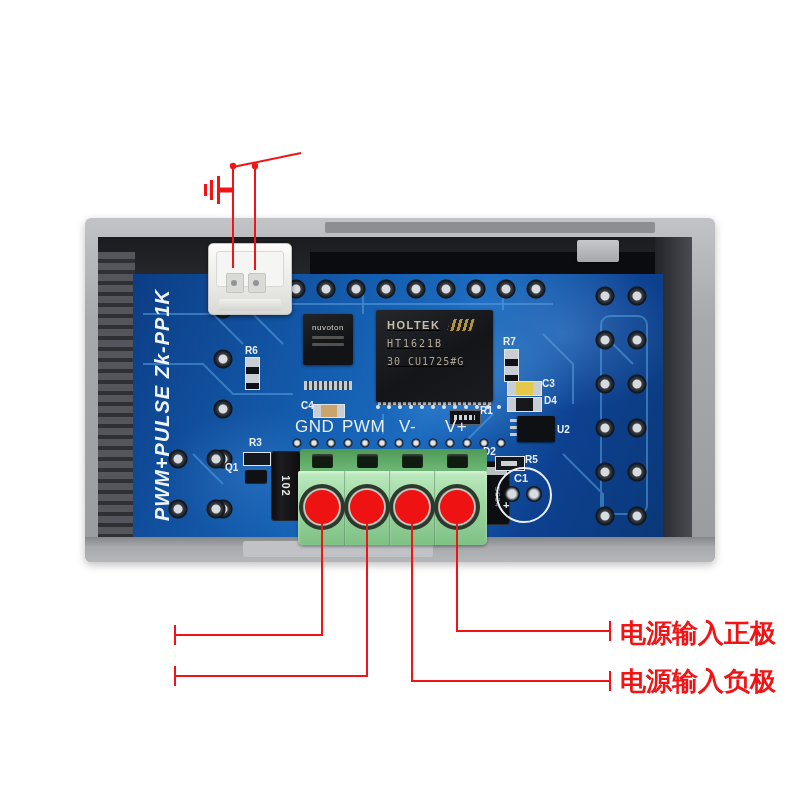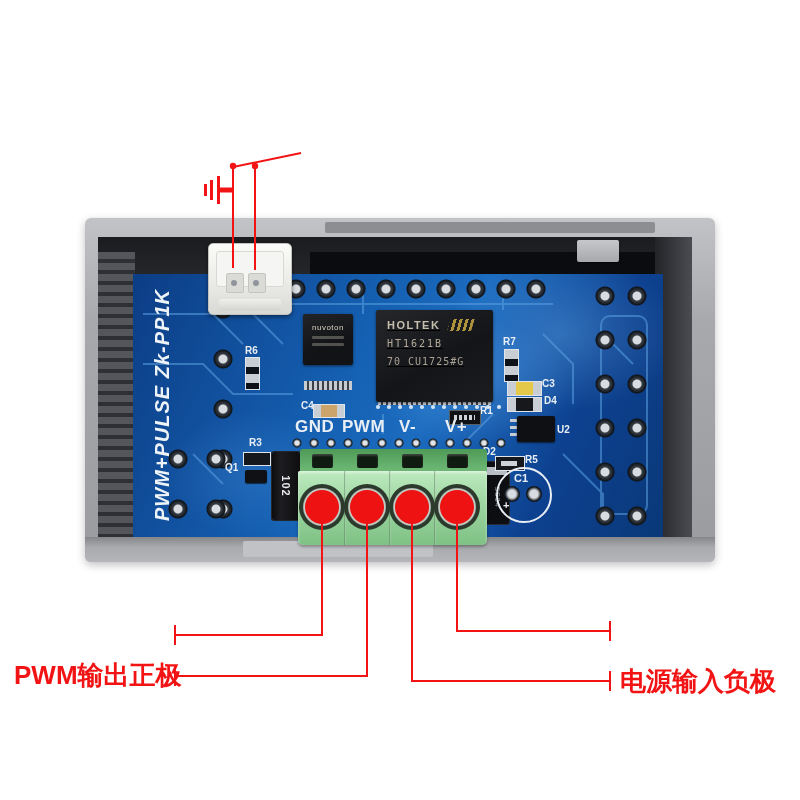--- a/index.html
+++ b/index.html
@@ -122,21 +122,21 @@
   .r5chip{left:362px;top:182px;width:28px;height:13px;background:#16181c;border:1px solid #dfe5ec;}
   .r5chip::after{content:"";position:absolute;left:5px;top:4px;width:16px;height:5px;background:#cfd3d8;}
   .c1ring{left:363px;top:193px;width:52px;height:52px;border:2.5px solid #e9eef5;border-radius:50%;}
   .c1hole{position:absolute;width:16px;height:16px;border-radius:50%;top:17px;
           background:radial-gradient(circle,#d8dce1 35%,#11161d 62%);}
   .c1plus{position:absolute;left:5px;top:30px;color:#e9eef5;font-size:11px;font-weight:700;}
   .padpair{background:repeating-linear-gradient(180deg,#c9ced4 0 9px,#0e1218 9px 16px);box-shadow:0 0 0 1px #dfe5ec;}
   .r6pads{left:113px;top:84px;width:13px;height:31px;}
   .r7pads{left:372px;top:76px;width:13px;height:31px;}
 
-  .tlabel{position:absolute;top:143px;font-size:17px;font-weight:700;color:#e9eef5;
+  .tlabel{position:absolute;top:143px;font-size:17px;font-weight:400;color:#e9eef5;
           letter-spacing:.5px;white-space:nowrap;}
 
   
   .tb-back{position:absolute;left:215px;top:231px;width:187px;height:24px;z-index:3;
            background:linear-gradient(180deg,#4f9a57,#6fbb77);border-radius:3px 3px 0 0;}
   .tb-slot{position:absolute;top:5px;width:21px;height:14px;background:#0f1a10;border-radius:2px;
            box-shadow:inset 0 2px 2px rgba(255,255,255,.18);}
   .tb-front{position:absolute;left:213px;top:253px;width:189px;height:74px;z-index:3;
             background:linear-gradient(180deg,#bdeabf,#9cd6a0 45%,#7fc185);
             border-radius:2px 2px 5px 5px;
@@ -211,21 +211,21 @@
 
       <div class="pins" style="left:245px;top:37px;width:113px;height:11px"></div>
       <div class="pins" style="left:245px;top:120px;width:113px;height:11px"></div>
       <div class="chip chip-holtek">
         <div class="ht-pad">
           <div class="ht-row1">
             <span>HOLTEK</span>
             <span class="holtek-logo"></span>
           </div>
           <div class="ht-line">HT1621B</div>
-          <div class="ht-line ht-line3">70 CU1725#G</div>
+          <div class="ht-line ht-line3">30 CU1725#G</div>
         </div>
       </div>
 
       <span class="ref" style="left:112px;top:71px">R6</span>
       <span class="ref" style="left:370px;top:62px">R7</span>
       <span class="ref" style="left:409px;top:104px">C3</span>
       <span class="ref" style="left:411px;top:121px">D4</span>
       <span class="ref" style="left:424px;top:150px">U2</span>
       <span class="ref" style="left:168px;top:126px">C4</span>
       <span class="ref" style="left:347px;top:131px">R1</span>
@@ -311,15 +311,15 @@
     </g>
 
     <g fill="#ee1212">
       <circle cx="322" cy="507" r="17"></circle>
       <circle cx="367" cy="507" r="17"></circle>
       <circle cx="412" cy="507" r="17"></circle>
       <circle cx="457" cy="507" r="17"></circle>
     </g>
   </svg>
 
-  <div class="lbl lbl-l2">PWM输出正极</div>
+  <div class="lbl lbl-r1">电源输入正极</div>
   <div class="lbl lbl-r2">电源输入负极</div>
 </div>
 
 </body></html>

